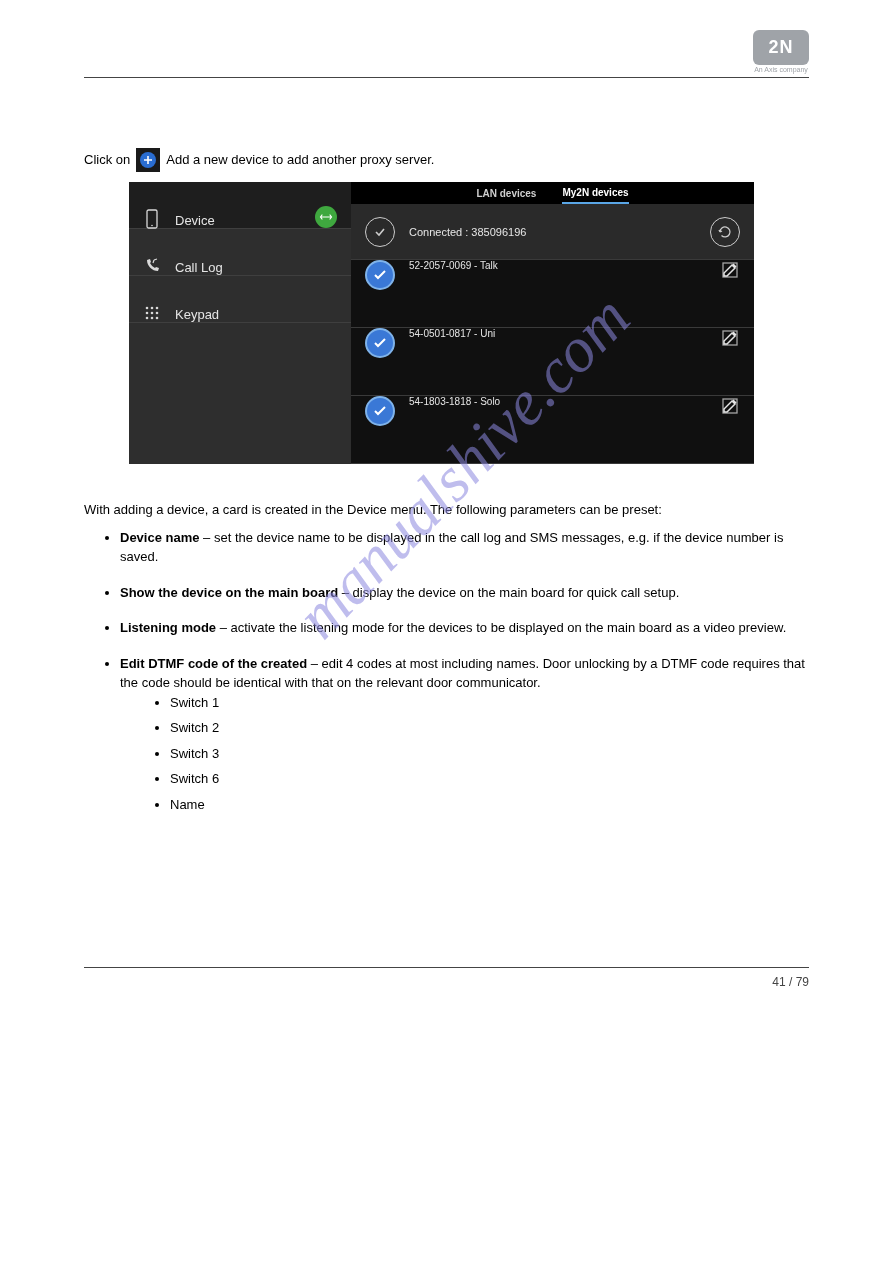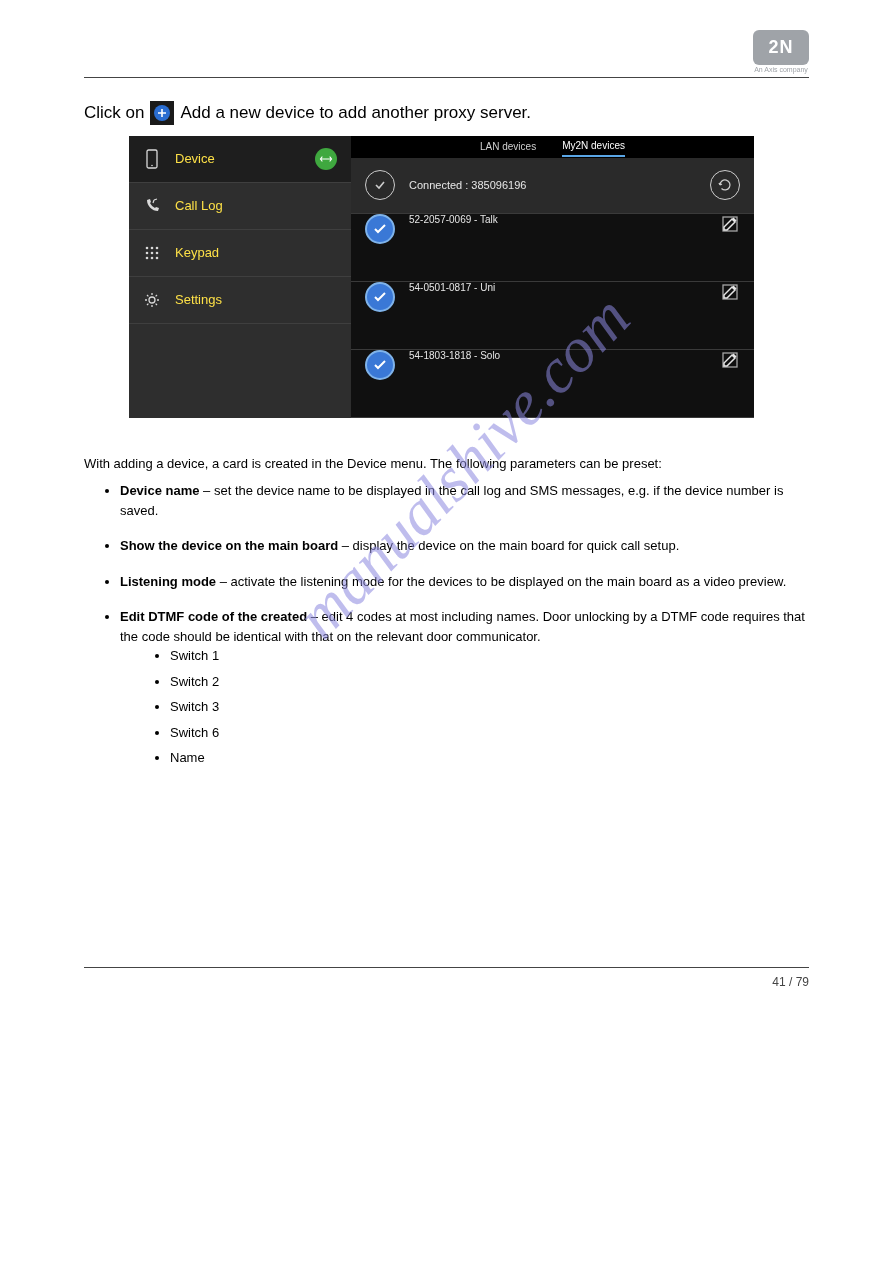--- a/index.html
+++ b/index.html
@@ -56,28 +56,29 @@
     right: 84px;
     border-top: 1px solid #444;
   }
   .content {
     position: absolute;
     top: 100px;
     left: 84px;
     right: 84px;
   }
   .intro {
-    font-size: 17px;
+    font-size: 13px;
     line-height: 1.5;
     margin-bottom: 10px;
     color: #000;
     display: inline-flex;
     align-items: center;
     flex-wrap: wrap;
     gap: 4px;
+    margin-top: 48px;
   }
   .plus-icon {
     display: inline-flex;
     width: 24px;
     height: 24px;
     background: #1a1a1a;
     align-items: center;
     justify-content: center;
     margin: 0 2px;
   }
@@ -90,24 +91,24 @@
     margin-bottom: 20px;
     border: none;
   }
   .sidebar {
     width: 222px;
     background: #2e2e2e;
   }
   .sidebar-item {
     height: 47px;
     display: flex;
-    align-items: center;
+    align-items: flex-end;
     padding: 0 14px;
     border-bottom: 1px solid #3f3f3f;
-    color: #fde047;
+    color: #e5e5e5;
     font-size: 13px;
     gap: 14px;
   }
   .sidebar-item.active {
     background: #1e1e1e;
   }
   .sidebar-item .s-icon {
     width: 18px;
     height: 18px;
     display: flex;
@@ -131,21 +132,21 @@
   }
   .tabs {
     background: #000;
     height: 22px;
     display: flex;
     justify-content: center;
     gap: 26px;
     align-items: center;
     font-size: 10px;
     color: #d0d0d0;
-    font-weight: normal;
+    font-weight: bold;
   }
   .tab { padding: 4px 0; }
   .tab.active { border-bottom: 2px solid #5aa6e6; color: #fff; }
   .connected-row {
     background: #2a2a2a;
     height: 56px;
     display: flex;
     align-items: center;
     padding: 0 14px;
     gap: 14px;
@@ -306,29 +307,20 @@
                 <circle cx="13" cy="3" r="1.3" fill="#d9d9d9"></circle>
               <circle cx="3" cy="8" r="1.3" fill="#d9d9d9"></circle>
                 <circle cx="8" cy="8" r="1.3" fill="#d9d9d9"></circle>
                 <circle cx="13" cy="8" r="1.3" fill="#d9d9d9"></circle>
               <circle cx="3" cy="13" r="1.3" fill="#d9d9d9"></circle>
                 <circle cx="8" cy="13" r="1.3" fill="#d9d9d9"></circle>
                 <circle cx="13" cy="13" r="1.3" fill="#d9d9d9"></circle>
             </svg>
           </span>
           <span>Keypad</span>
-        </div>
-        <div class="sidebar-item">
-          <span class="s-icon">
-            <svg width="18" height="18" viewBox="0 0 18 18">
-                <circle cx="9" cy="9" r="3" fill="none" stroke="#d9d9d9" stroke-width="1.3"></circle>
-                <path d="M9 2v2M9 14v2M2 9h2M14 9h2M4 4l1.4 1.4M12.6 12.6L14 14M14 4l-1.4 1.4M5.4 12.6L4 14" stroke="#d9d9d9" stroke-width="1.3"></path>
-              </svg>
-          </span>
-          <span>Settings</span>
         </div>
       </div>
 
       <div class="main-area">
         <div class="tabs">
           <div class="tab">LAN devices</div>
           <div class="tab active">My2N devices</div>
         </div>
         <div class="connected-row">
           <span class="circle-outline">

